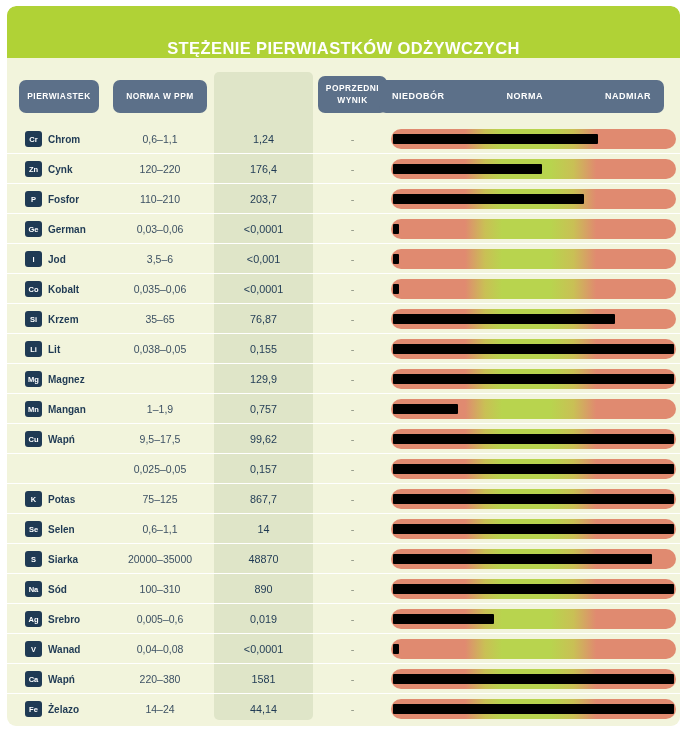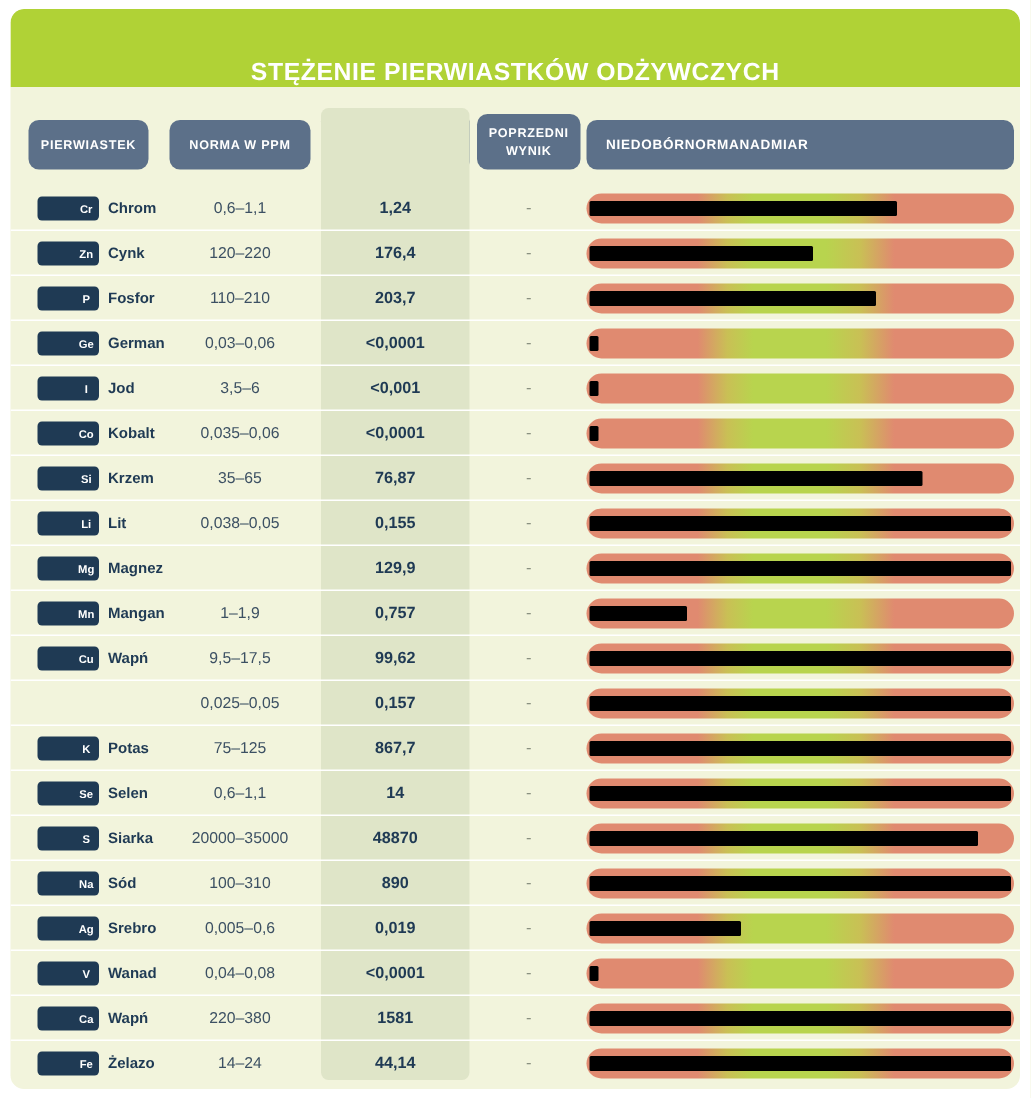--- a/index.html
+++ b/index.html
@@ -64,22 +64,22 @@
     justify-content: center;
     text-align: center;
     line-height: 1.35;
     box-sizing: border-box;
   }
   .pill-element   { left: 12px;  top: 14px; width: 80px;  height: 33px; }
   .pill-norm      { left: 106px; top: 14px; width: 94px;  height: 33px; }
   .pill-value     { left: 207px; top: 8px;  width: 99px;  height: 41px; padding: 0 3px; }
   .pill-prev      { left: 311px; top: 10px; width: 69px;  height: 37px; }
   .pill-scale {
-    left: 384px; top: 14px; width: 285px; height: 33px;
-    justify-content: flex-start;
+    left: 372px; top: 14px; width: 285px; height: 33px;
+    justify-content: space-between;
     padding: 0 13px;
   }
   .pill-scale span { font-size: 9px; }
 
   
   .value-band {
     position: absolute;
     left: 207px;
     top: 66px;
     width: 99px;
@@ -117,21 +117,20 @@
     height: 16px;
     background: #1f3a54;
     border-radius: 3px;
     color: #ffffff;
     font-size: 7.5px;
     font-weight: bold;
     display: flex;
     align-items: center;
     justify-content: center;
     flex: none;
-    padding-left: 24px;
   }
   .el-name {
     color: #1f3a54;
     font-size: 10px;
     font-weight: bold;
   }
   .cell-norm {
     position: absolute;
     left: 106px;
     top: 0;
@@ -147,21 +146,21 @@
     position: absolute;
     left: 207px;
     top: 0;
     width: 99px;
     height: 30px;
     display: flex;
     align-items: center;
     justify-content: center;
     color: #1f3a54;
     font-size: 10.8px;
-    font-weight: bold;
+    font-weight: normal;
   }
   .cell-prev {
     position: absolute;
     left: 311px;
     top: 0;
     width: 69px;
     height: 30px;
     display: flex;
     align-items: center;
     justify-content: center;

